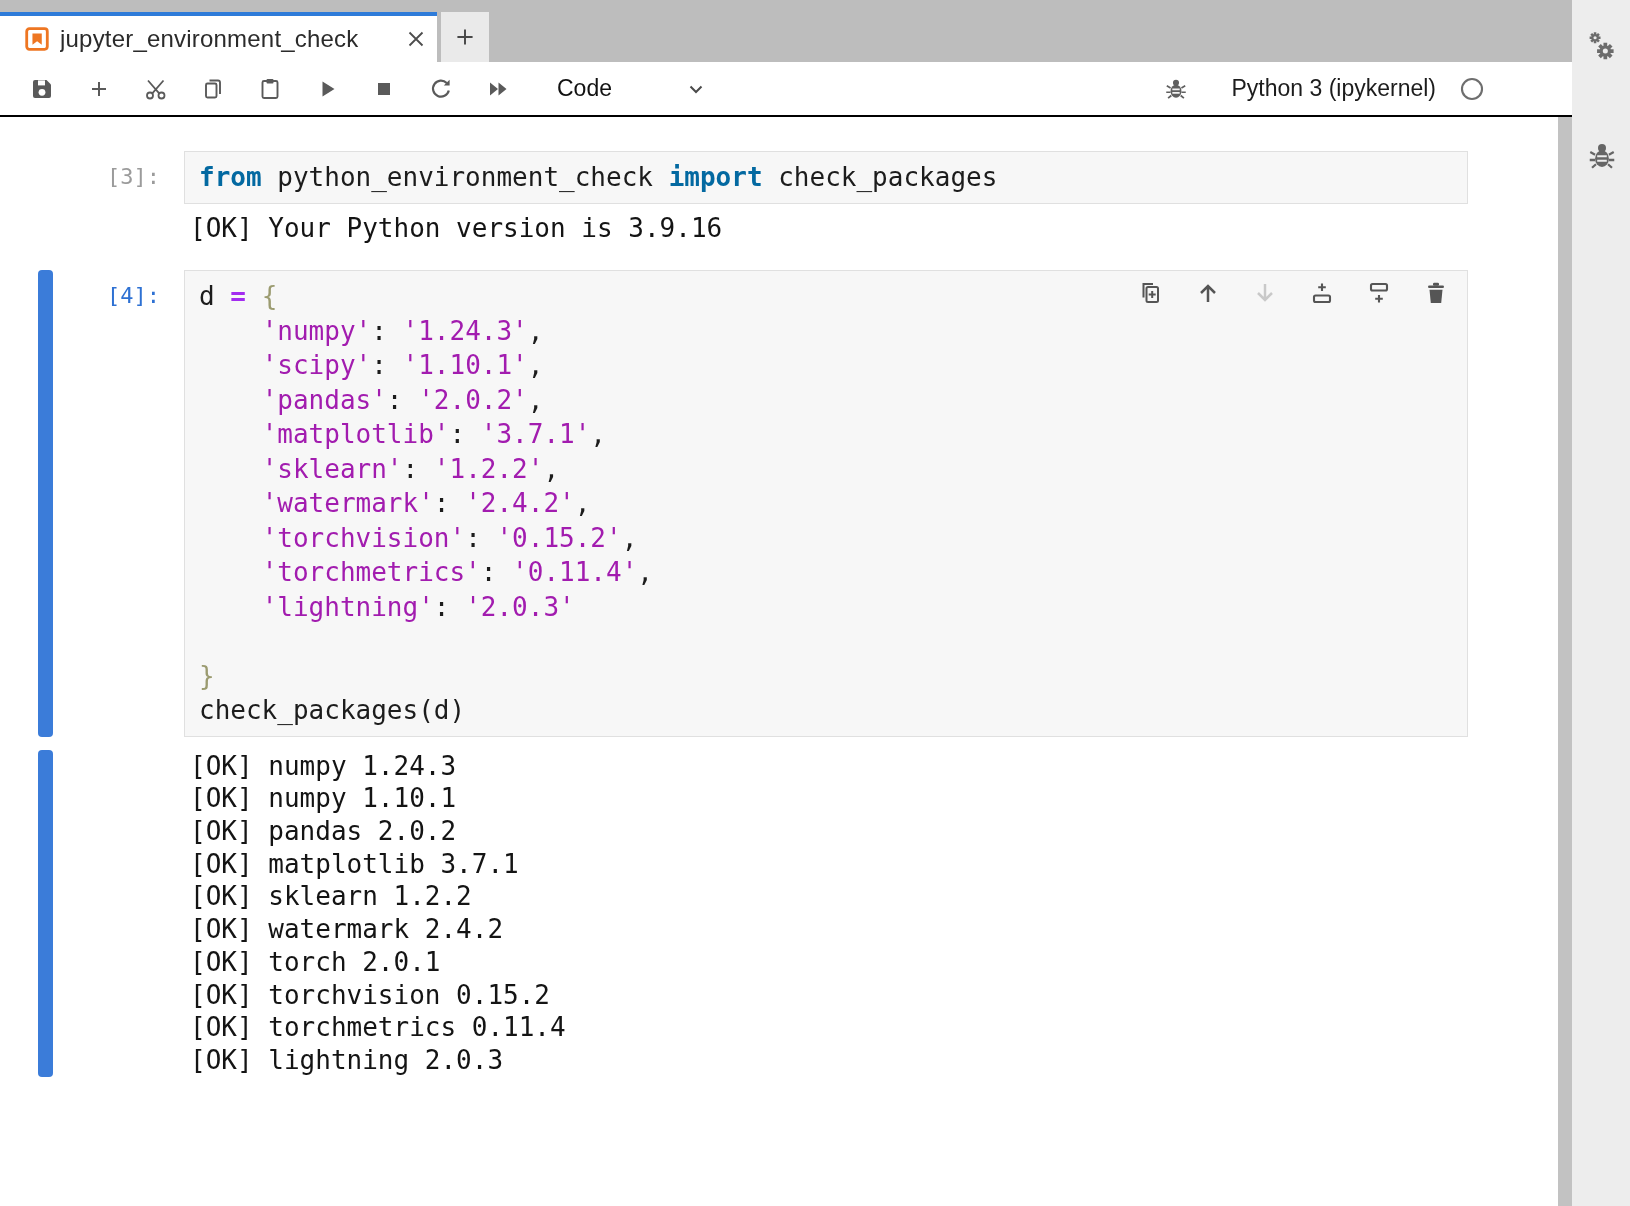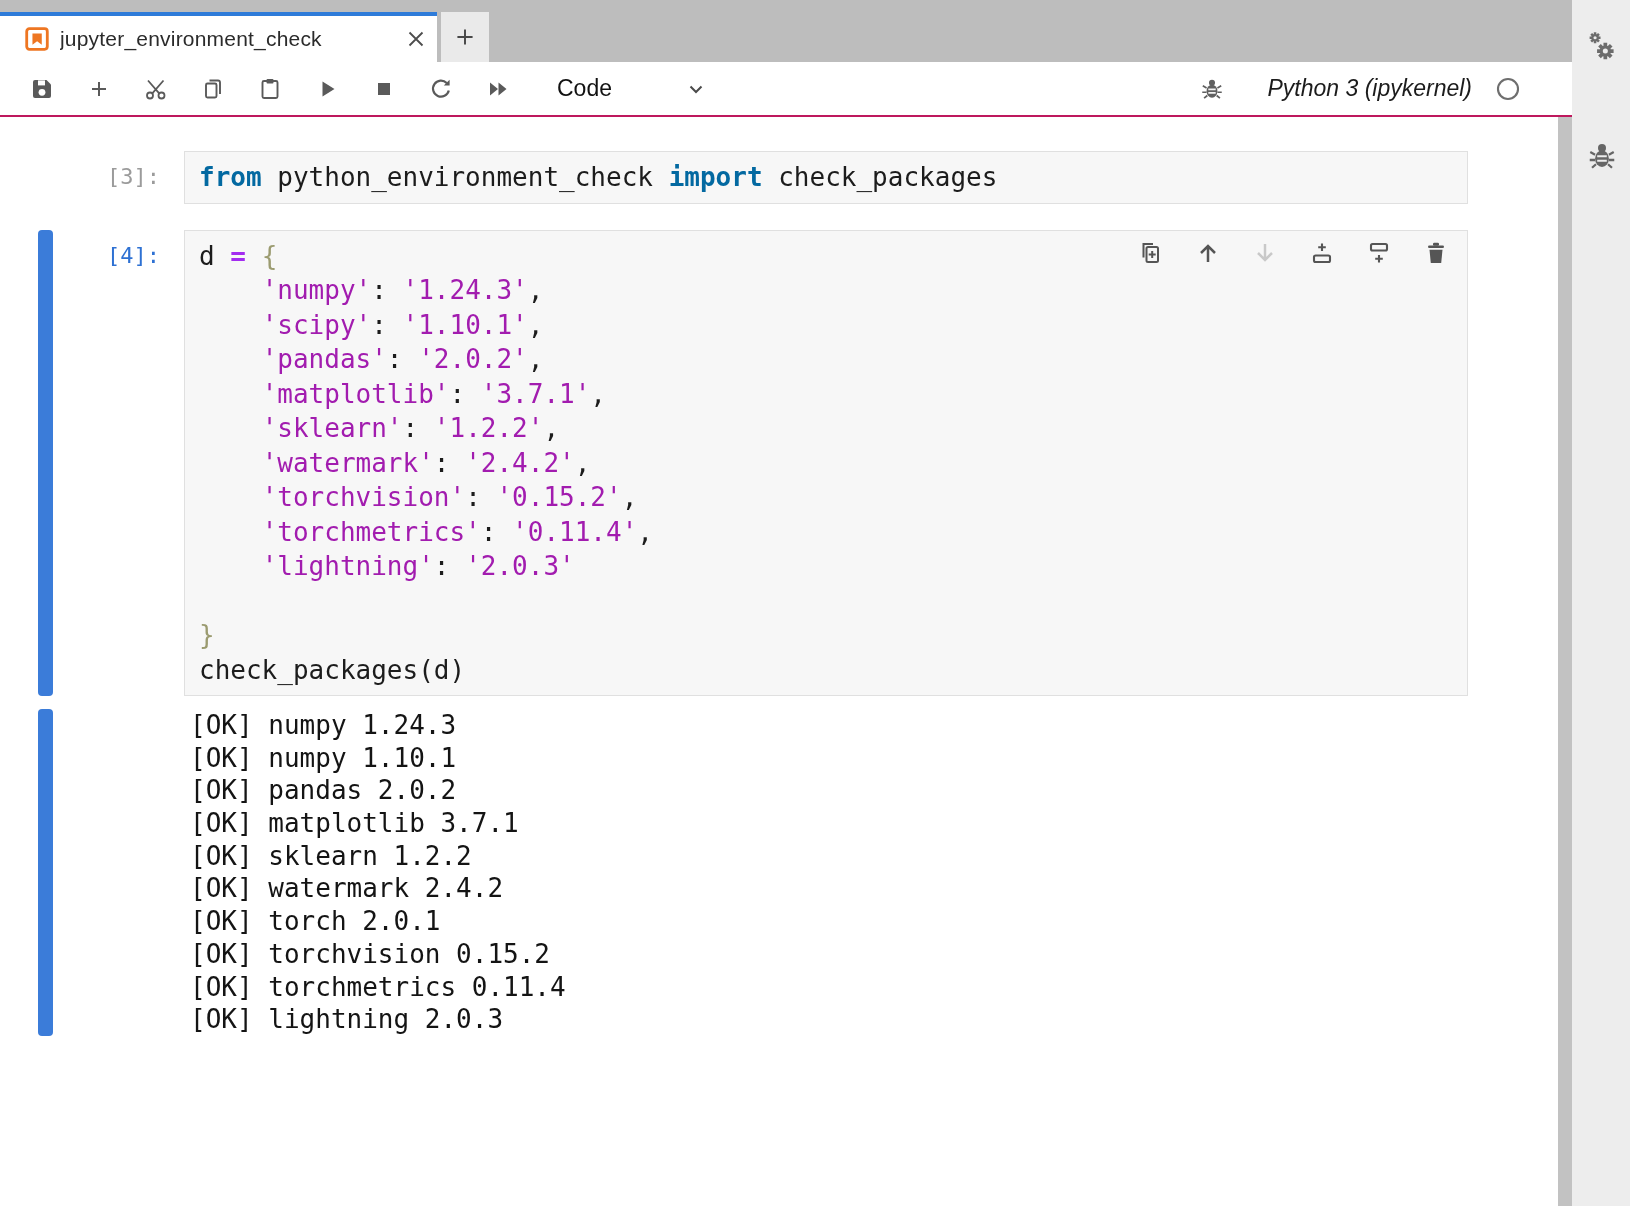--- a/index.html
+++ b/index.html
@@ -5,36 +5,36 @@
   html,body{margin:0;padding:0;background:#9e9e9e;}
   .app{width:1630px;height:1206px;display:flex;overflow:hidden;font-family:"Liberation Sans",sans-serif;background:#fff;}
   .main{width:1572px;flex:none;display:flex;flex-direction:column;}
 
   
   .tabbar{height:62px;flex:none;background:#bdbdbd;position:relative;}
   .tab{position:absolute;left:0;top:12px;width:437px;height:50px;background:#fff;border-top:4px solid #2e7bd9;
        box-sizing:border-box;display:flex;align-items:center;padding:0 8px 0 24px;}
   .tab-icon{width:26px;height:26px;flex:none;margin-right:10px;}
   .tab-icon svg{width:100%;height:100%;display:block;}
-  .tab-title{font-size:21px;color:#2b2b2b;white-space:nowrap;overflow:hidden;flex:1;letter-spacing:0.2px;}
+  .tab-title{font-size:24px;color:#2b2b2b;white-space:nowrap;overflow:hidden;flex:1;letter-spacing:0.2px;}
   .tab-close{width:26px;height:26px;flex:none;}
   .tab-close svg{width:100%;height:100%;display:block;}
   .new-tab{position:absolute;left:441px;top:12px;width:48px;height:50px;background:#eaeaea;display:flex;align-items:center;justify-content:center;}
   .new-tab svg{width:26px;height:26px;display:block;}
 
   
-  .toolbar{height:55px;flex:none;background:#fff;border-bottom:2px solid #be185d;display:flex;align-items:center;
-           padding:0 50px 0 30px;box-sizing:border-box;}
+  .toolbar{height:55px;flex:none;background:#fff;border-bottom:2px solid #000000;display:flex;align-items:center;
+           padding:0 86px 0 30px;box-sizing:border-box;}
   .tbicon{width:24px;height:24px;flex:none;margin-right:33px;cursor:default;}
   .tbicon svg{width:100%;height:100%;display:block;}
   .celltype{display:flex;align-items:center;margin-left:14px;}
   .celltype-label{font-size:23px;color:#111;}
   .celltype .chev{width:24px;height:24px;margin-left:72px;}
   .celltype .chev svg{width:100%;height:100%;display:block;}
-  .kernel{margin-left:auto;display:flex;align-items:center;font-style:italic;}
+  .kernel{margin-left:auto;display:flex;align-items:center;}
   .kernel .kicon{width:26px;height:26px;}
   .kernel .kicon svg{width:100%;height:100%;display:block;}
   .kernel-name{font-size:23px;color:#1c1c1c;margin:0 22px 0 42px;}
   .kstatus{width:28px;height:28px;}
   .kstatus svg{width:100%;height:100%;display:block;}
 
   
   .content{flex:1;background:#fff;position:relative;overflow:hidden;}
   .content .gutter{position:absolute;top:0;right:0;width:14px;height:100%;background:#c2c2c2;}
   .cells{position:absolute;left:0;top:0;width:1558px;}
@@ -188,20 +188,25 @@
       </div>
     </div>
 
     <div class="content">
       <div class="cells" id="cells">
           <div class="cellwrap" style="margin-top: 34px;">
             <div class="cellrow" style="position: relative;">
               <div class="prompt idle">[3]:</div>
               <div class="inputbox">
                 <div class="code-line"><span class="tok-kw">from</span><span> python_environment_check </span><span class="tok-kw">import</span><span> check_packages</span></div>
+              </div>
+            </div>
+            <div style="position: relative; margin-top: 8px;">
+              <div class="outblock">
+                <div class="out-line">[OK] Your Python version is 3.9.16</div>
               </div>
             </div>
           </div>
           <div class="cellwrap" style="margin-top: 26px;">
             <div class="cellrow" style="position: relative;">
               <div class="collapser"></div>
               <div class="prompt active">[4]:</div>
               <div class="inputbox">
                 <div class="code-line"><span>d </span><span class="tok-op">=</span><span> </span><span class="tok-br">{</span></div>
                 <div class="code-line"><span>    </span><span class="tok-str">'numpy'</span><span>: </span><span class="tok-str">'1.24.3'</span><span>,</span></div>

